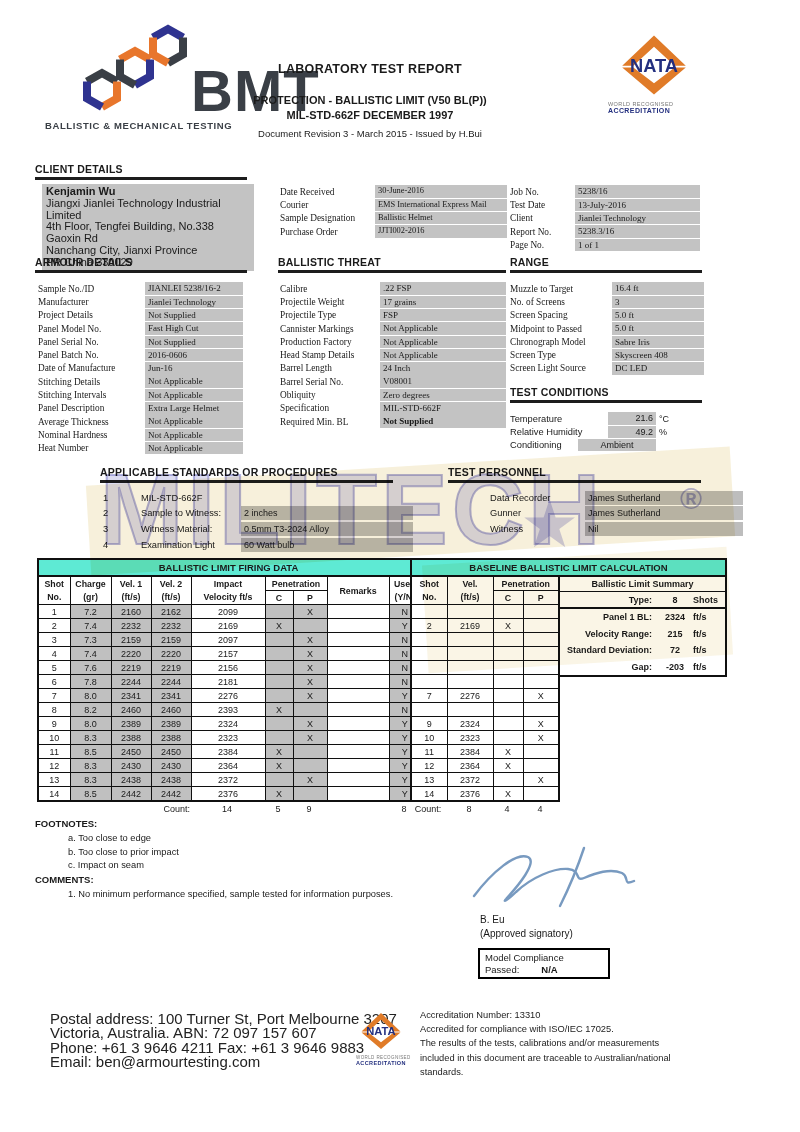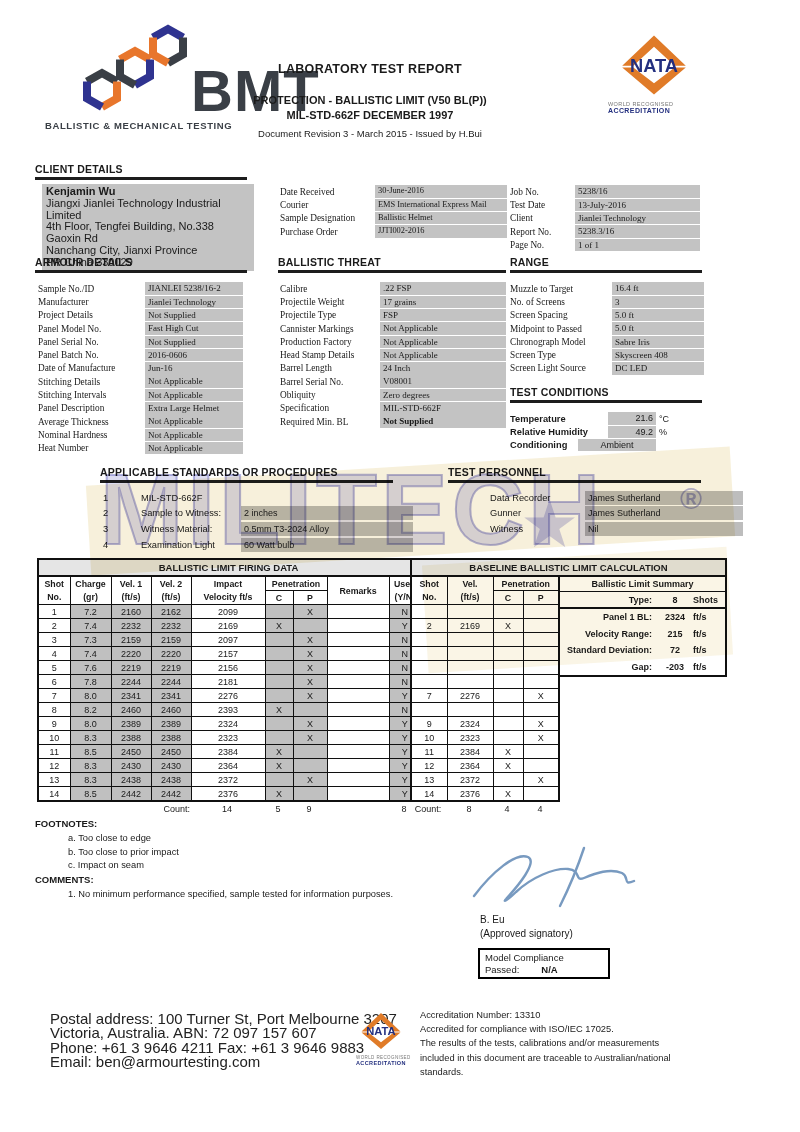--- a/index.html
+++ b/index.html
@@ -19,37 +19,37 @@
   #threat-rows .row:last-child .val{font-weight:bold}
   #range-rows .lbl{width:102px}#range-rows .val{width:86px}
   #shipping-rows .lbl{width:95px}#shipping-rows .val{width:126px;font-size:8.4px}
   #job-rows .lbl{width:65px}#job-rows .val{width:119px}
   
   .client-box{position:absolute;left:42px;top:184px;width:204px;background:#c3c3c3;
               padding:2px 4px;font-size:11px;line-height:11.8px;}
   .client-box .nm{font-weight:bold;}
   
   .cond-row{display:flex;align-items:center;height:13.3px;}
-  .cond-row .lbl{width:98px;font-size:9.3px;font-weight:bold;}
+  .cond-row .lbl{width:98px;font-size:9.3px;}
   .cond-val{background:#c3c3c3;width:42px;text-align:right;font-size:9px;padding:0 3px;
             height:12.5px;line-height:12.5px;}
   .cond-val.wide{width:72px;margin-left:-30px;text-align:center;}
   .cond-unit{font-size:9px;margin-left:3px;}
   
   .std-row{display:flex;align-items:center;height:15.6px;font-size:9.3px;}
   .std-no{width:38px;}
   .std-lbl{width:100px;white-space:nowrap;}
   .std-val{background:#bdbdbd;width:166px;font-size:9px;height:14px;line-height:14px;padding:0 3px;}
   .p-row{display:flex;align-items:center;height:15.6px;font-size:9.3px;margin-left:40px;}
   .p-row .lbl{width:95px;}
   .p-row .val{background:#bdbdbd;width:152px;font-size:9px;height:14px;line-height:14px;padding:0 3px;}
   
   .twrap{position:absolute;}
   .ttl{border:2px solid #101010;border-bottom:none;height:15px;line-height:15px;
-       text-align:center;font-weight:bold;font-size:9.5px;background:#e5e5e5;}
+       text-align:center;font-weight:bold;font-size:9.5px;background:#5eead4;}
   table.grid{border-collapse:collapse;table-layout:fixed;border:2px solid #101010;background:#fff;}
   .grid th,.grid td{border:1px solid #101010;text-align:center;font-size:9px;padding:0;
                     height:13px;line-height:12px;overflow:hidden;white-space:nowrap;}
   .grid th{font-weight:bold;font-size:8.8px;}
   .grid th span{display:block;line-height:12.5px;}
   .g{background:#c0c0c0;}
   .cnt{display:flex;font-size:9px;margin-top:2px;}
   .cnt div{text-align:center;}
   .cnt .r{text-align:right;}
   

